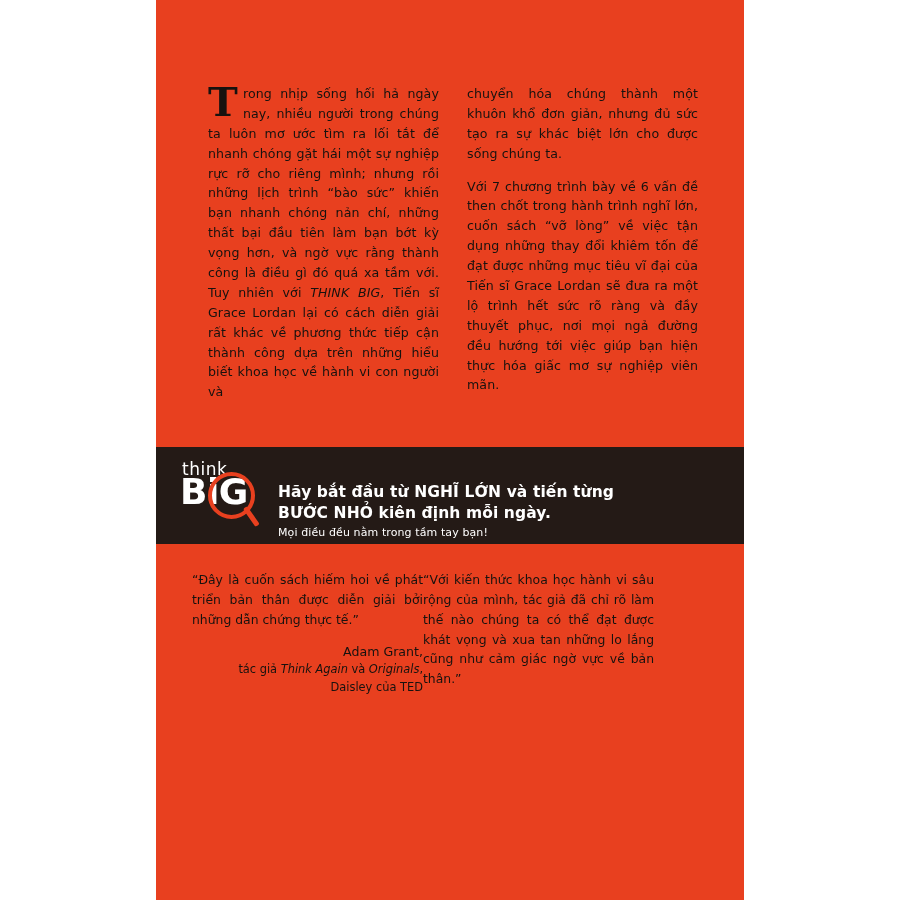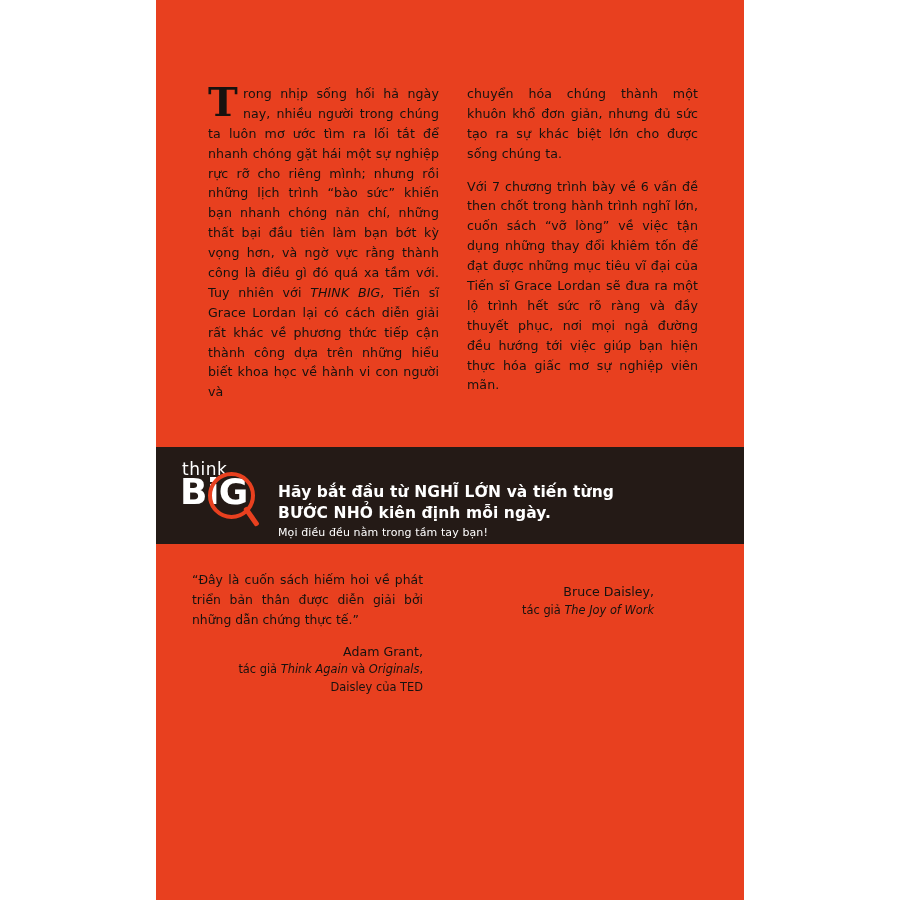--- a/index.html
+++ b/index.html
@@ -202,21 +202,18 @@
     <div class="quotes">
       <div class="quote-col">
         <p class="quote-text">“Đây là cuốn sách hiếm hoi về phát triển bản thân được diễn giải bởi những dẫn chứng thực tế.”</p>
         <div class="attrib">
           <span class="attrib-name">Adam Grant,</span>
           <span class="attrib-line"><span>tác giả </span><span class="ital">Think Again</span><span> và </span><span class="ital">Originals</span><span>,</span></span>
           <span class="attrib-line">Daisley của TED</span>
         </div>
       </div>
       <div class="quote-col">
-        <div class="attrib">
-          <span class="attrib-name">Bruce Daisley,</span>
-          <span class="attrib-line"><span>tác giả </span><span class="ital">The Joy of Work</span></span>
-        </div>
+        <p class="quote-text">“Với kiến thức khoa học hành vi sâu rộng của mình, tác giả đã chỉ rõ làm thế nào chúng ta có thể đạt được khát vọng và xua tan những lo lắng cũng như cảm giác ngờ vực về bản thân.”</p>
       </div>
     </div>
 
   </div>
 </div>
 
 </body></html>

